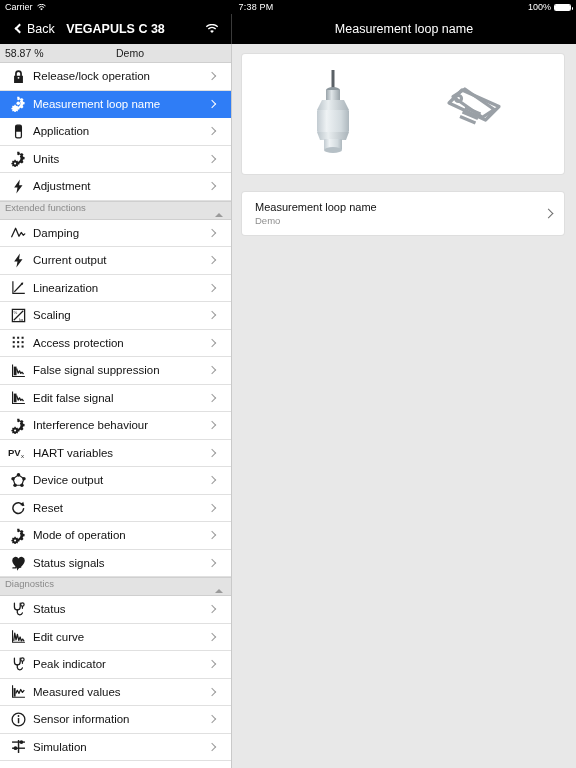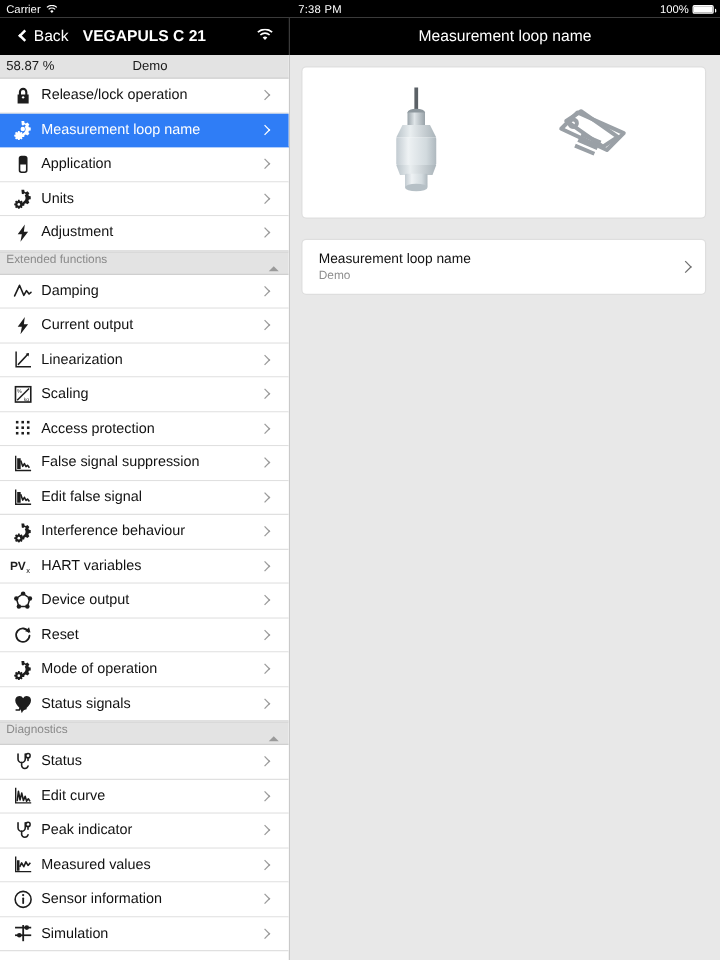--- a/index.html
+++ b/index.html
@@ -44,21 +44,21 @@
   
   .sidebar {
     width:232px; background:#fff; border-right:1px solid #c9c9c9;
     overflow:hidden; display:flex; flex-direction:column;
   }
   .subbar {
     flex:0 0 19px; height:19px; background:#e3e3e3;
     display:flex; align-items:center; font-size:10.5px; color:#1a1a1a;
     border-bottom:1px solid #cfcfcf;
   }
-  .subbar .v1 { padding-left:5px; width:106px; }
+  .subbar .v1 { padding-left:5px; width:116px; }
   .subbar .v2 { }
   .list { flex:1; overflow:hidden; }
 
   .sec-head {
     height:19px; background:#e3e3e3; display:flex; align-items:flex-start;
     font-size:9.5px; color:#8a8a8a; padding:0 8px 0 5px;
     border-top:1px solid #cfcfcf; border-bottom:1px solid #cfcfcf;flex-direction:column;
   }
   .sec-head .caret {
     margin-left:auto; width:0; height:0;
@@ -127,21 +127,21 @@
         </span>
     </div>
   </div>
 
   <div class="navrow">
     <div class="nav-left">
       <div class="back">
         <span class="chev-left"></span>
         <span>Back</span>
       </div>
-      <div class="nav-title-left">VEGAPULS C 21</div>
+      <div class="nav-title-left">VEGAPULS C 38</div>
       <span class="wifi-nav">
         <svg width="14" height="10" viewBox="0 0 9 7">
           <path d="M4.5 6.3 3.2 4.9a1.9 1.9 0 0 1 2.6 0Z" fill="#fff"></path>
           <path d="M1.9 3.5a3.8 3.8 0 0 1 5.2 0" stroke="#fff" stroke-width=".95" fill="none"></path>
           <path d="M.5 1.9a5.9 5.9 0 0 1 8 0" stroke="#fff" stroke-width=".95" fill="none"></path>
         </svg>
       </span>
     </div>
     <div class="nav-right">
       <span>Measurement loop name</span>

